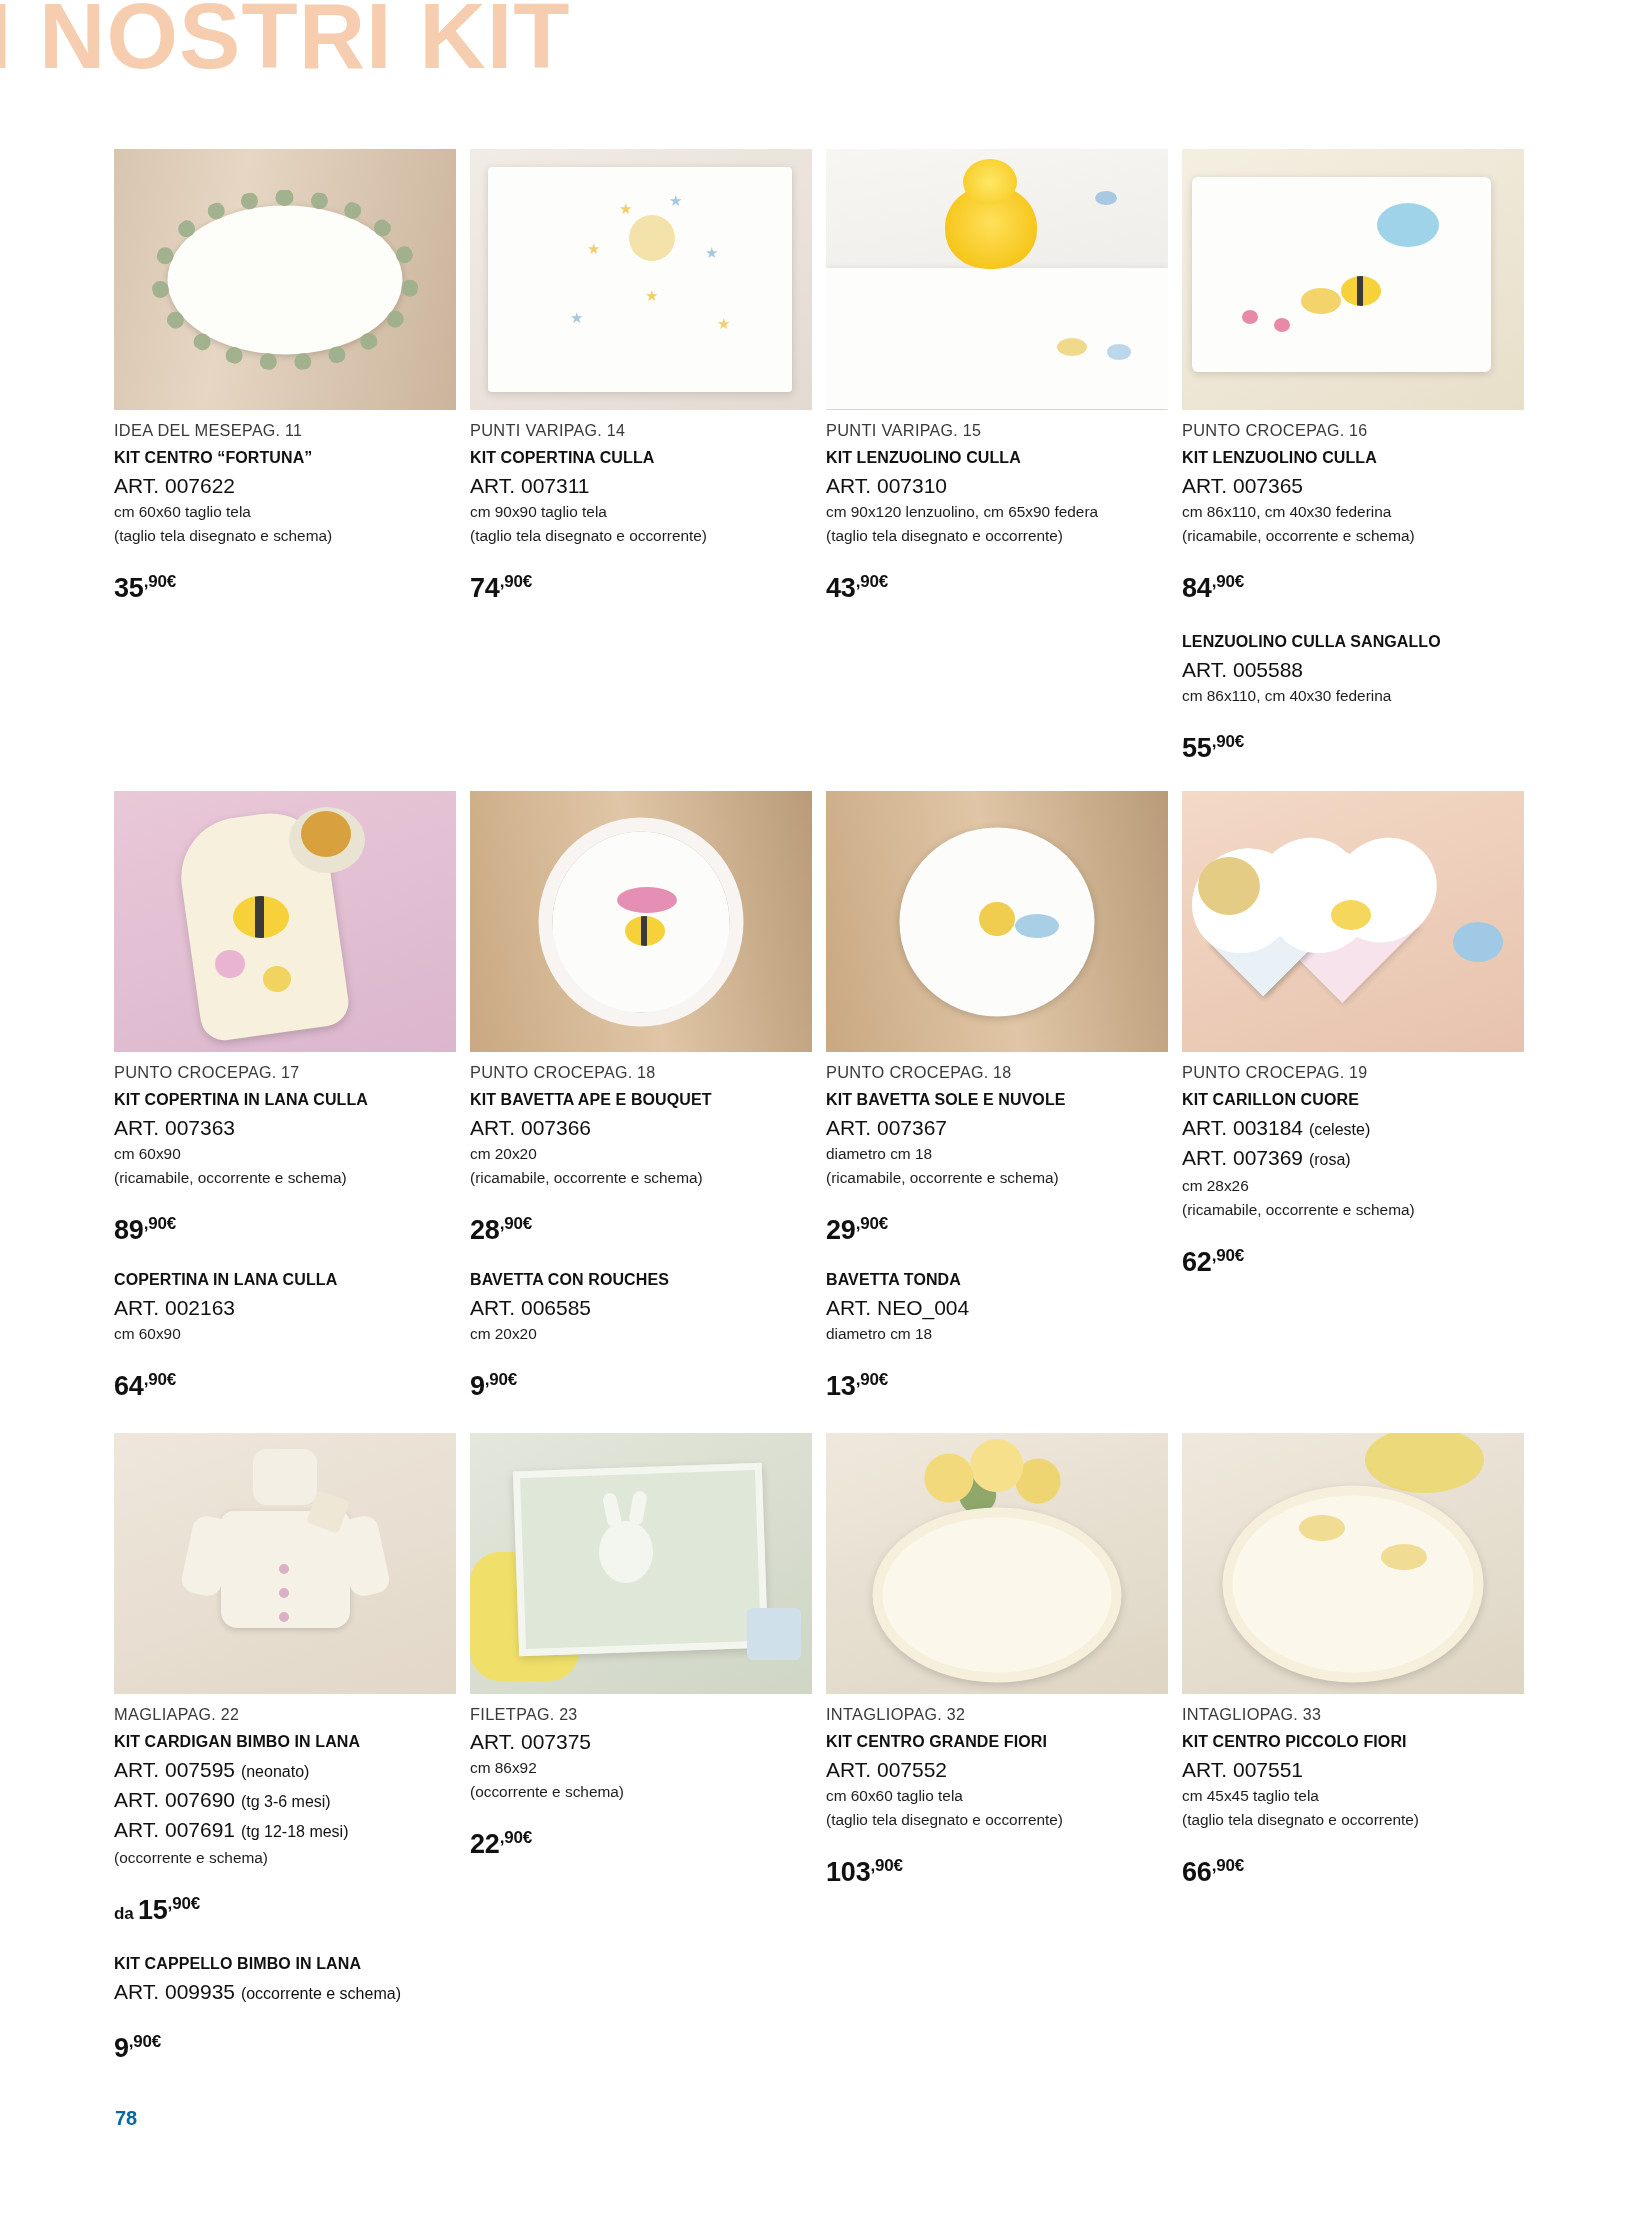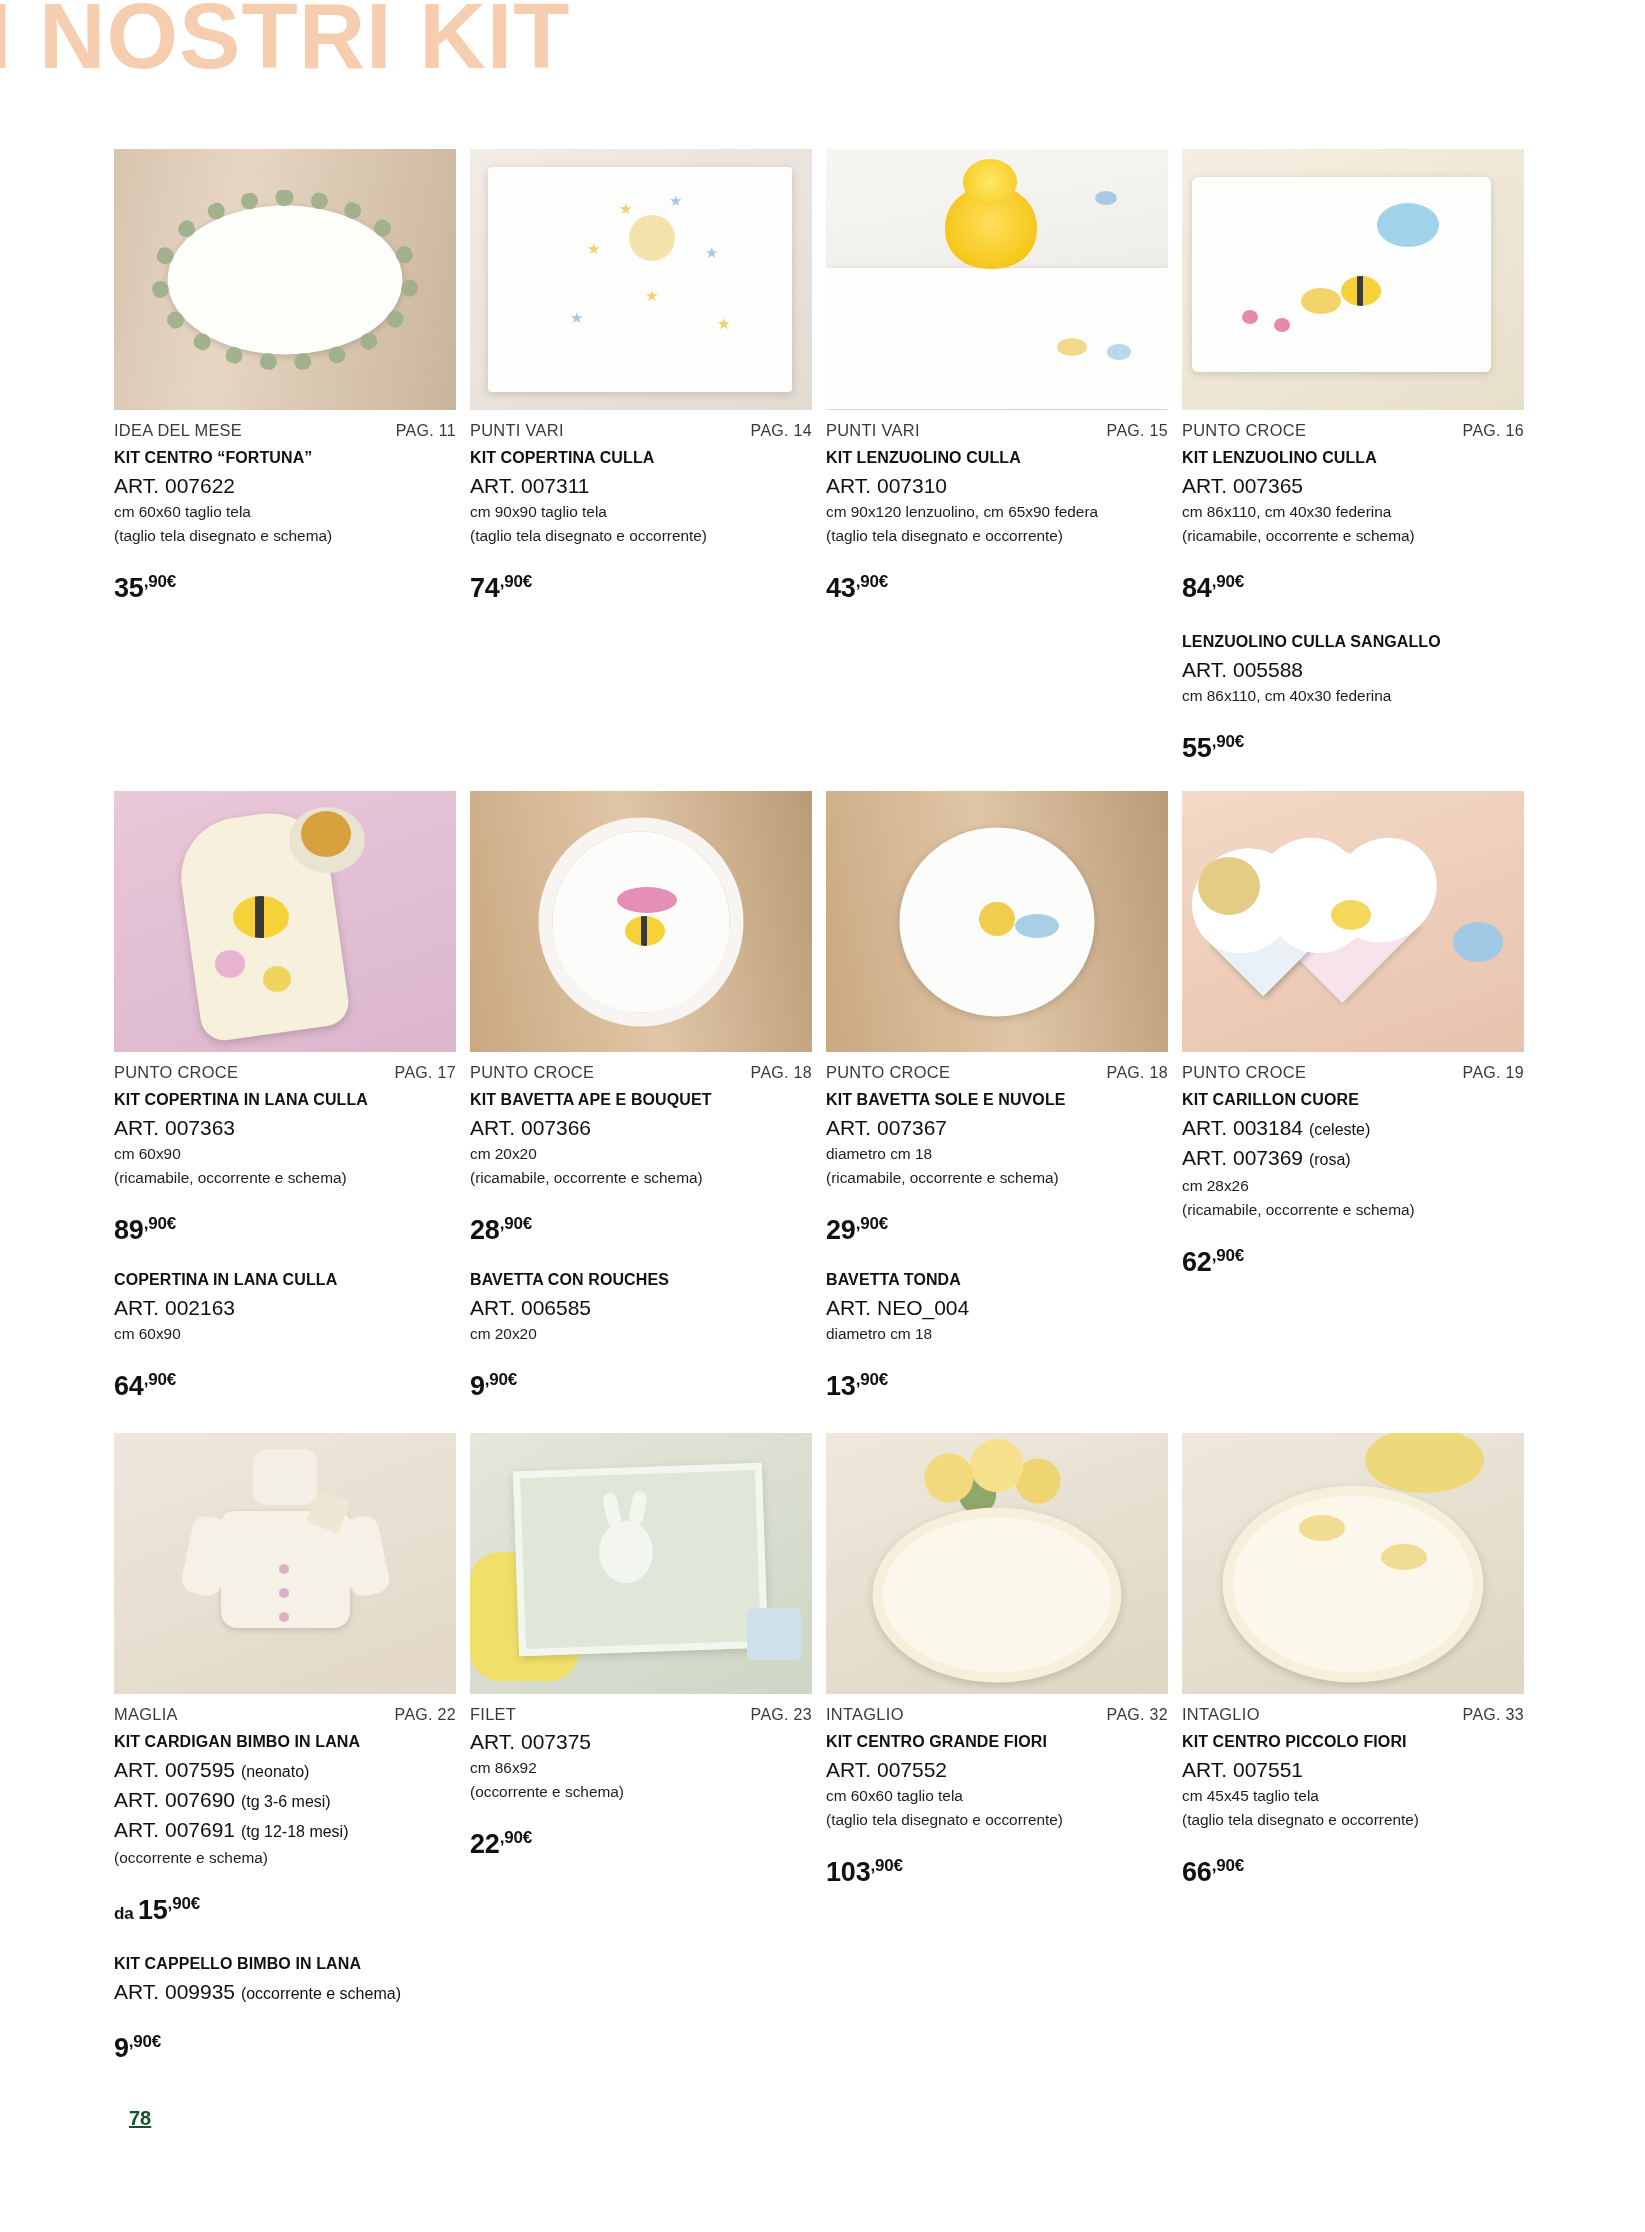--- a/index.html
+++ b/index.html
@@ -54,21 +54,21 @@
     height: 261px;
     overflow: hidden;
     position: relative;
     background: #eee;
   }
   .photo .inner { position: absolute; inset: 0; }
 
   
   .meta {
     display: flex;
-    justify-content: space-between;
+    justify-content: flex-start;
     align-items: baseline;
     font-size: 16.4px;
     letter-spacing: 0.3px;
     color: #3a3a3a;
     margin-top: 11px;
     padding-bottom: 2px;
   }
   .meta .tech { text-transform: uppercase; }
   .meta .pag { text-transform: uppercase; font-size: 16px; }
   .prod-name {
@@ -108,26 +108,25 @@
   }
   .price .pre {
     font-size: 17px;
     font-weight: bold;
   }
   .sub-block { margin-top: 22px; }
 
   
   .folio {
     position: absolute;
-    left: 129px;
+    left: 115px;
     top: 2107px;
     font-size: 20px;
     font-weight: bold;
-    color: #14532d;
-    text-decoration: underline;
+    color: #0369a1;
   }
 
   
   .bg-wood { background: linear-gradient(100deg,#d8c5b0 0%,#e6d6c3 35%,#cbb49c 100%); }
   .bg-wood2 { background: linear-gradient(80deg,#c9a882 0%,#e0c6a6 50%,#b99b78 100%); }
   .bg-pink { background: linear-gradient(160deg,#e9c8d8 0%,#dbb6cd 100%); }
   .bg-soft { background: linear-gradient(150deg,#f2ece6 0%,#e3dad2 100%); }
   .bg-white { background: linear-gradient(170deg,#f7f6f3 0%,#e9e7e2 100%); }
   .bg-yellowish { background: linear-gradient(150deg,#f5efe2 0%,#e8dfca 100%); }
   .bg-greenish { background: linear-gradient(150deg,#e4e7dc 0%,#cfd6c5 100%); }

